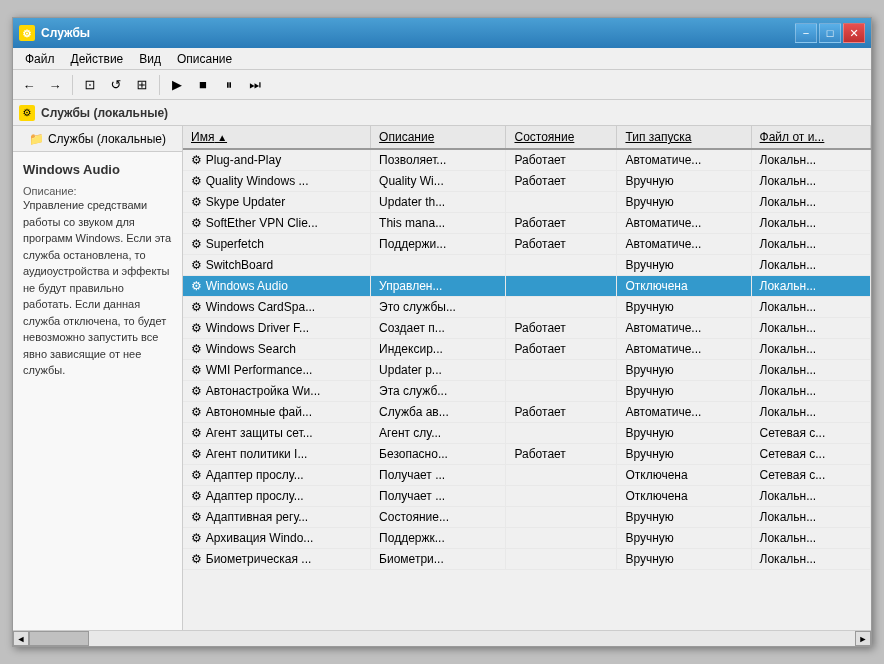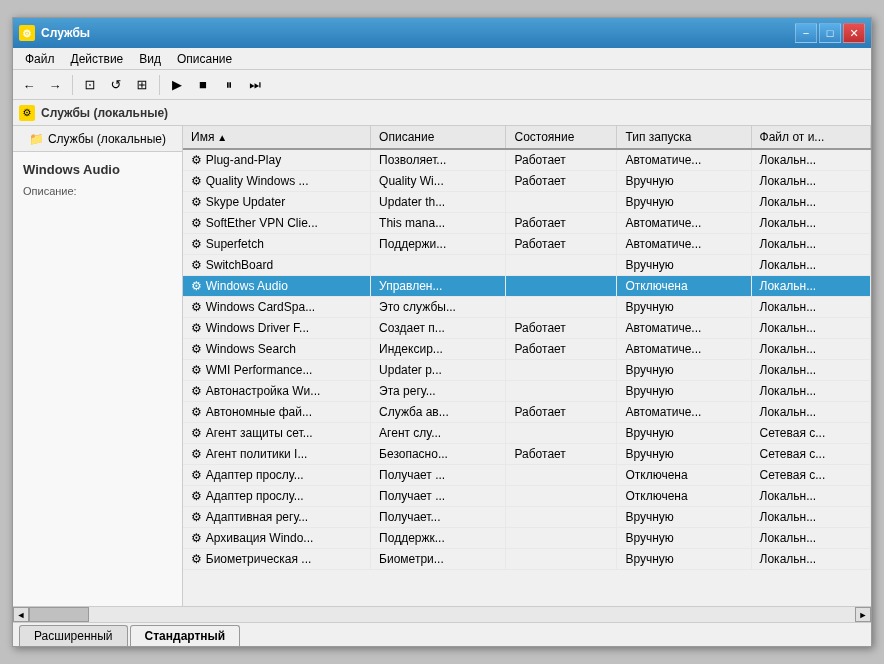--- a/index.html
+++ b/index.html
@@ -202,20 +202,21 @@
       z-index: 10;
     }
     table thead th {
       padding: 4px 8px;
       text-align: left;
       border-right: 1px solid #ccc;
       border-bottom: 2px solid #999;
       font-weight: normal;
       cursor: pointer;
       white-space: nowrap;
+      text-decoration: underline;
     }
     table thead th.sorted::after {
       content: ' ▲';
       font-size: 10px;
     }
     table tbody tr {
       border-bottom: 1px solid #e8e8e8;
       cursor: pointer;
     }
     table tbody tr.selected {
@@ -324,20 +325,21 @@
     <div class="left-panel">
       <div class="left-panel-header">
         <div class="left-panel-tree">
           <span>📁</span>
           <span>Службы (локальные)</span>
         </div>
       </div>
       <div class="description-area">
         <div class="desc-title">Windows Audio</div>
         <div class="desc-label">Описание:</div>
+        <div class="desc-text">Управление средствами работы со звуком для программ Windows. Если эта служба остановлена, то аудиоустройства и эффекты не будут правильно работать. Если данная служба отключена, то будет невозможно запустить все явно зависящие от нее службы.</div>
       </div>
     </div>
 
     <div class="right-panel">
       <div class="table-container">
         <table>
           <thead>
             <tr>
               <th class="sorted">Имя</th>
               <th>Описание</th>
@@ -455,21 +457,21 @@
                 <td>Updater p...</td>
                 <td></td>
                 <td>Вручную</td>
                 <td>Локальн...</td>
               </tr>
               <tr>
                 <td><span style="display:inline-flex;align-items:center;gap:4px;">
       <span style="font-size:12px;">⚙</span>
       <span>Автонастройка Wи...</span>
     </span></td>
-                <td>Эта регу...</td>
+                <td>Эта служб...</td>
                 <td></td>
                 <td>Вручную</td>
                 <td>Локальн...</td>
               </tr>
               <tr>
                 <td><span style="display:inline-flex;align-items:center;gap:4px;">
       <span style="font-size:12px;">⚙</span>
       <span>Автономные фай...</span>
     </span></td>
                 <td>Служба ав...</td>
@@ -515,21 +517,21 @@
                 <td>Получает ...</td>
                 <td></td>
                 <td>Отключена</td>
                 <td>Локальн...</td>
               </tr>
               <tr>
                 <td><span style="display:inline-flex;align-items:center;gap:4px;">
       <span style="font-size:12px;">⚙</span>
       <span>Адаптивная регу...</span>
     </span></td>
-                <td>Получает...</td>
+                <td>Состояние...</td>
                 <td></td>
                 <td>Вручную</td>
                 <td>Локальн...</td>
               </tr>
               <tr>
                 <td><span style="display:inline-flex;align-items:center;gap:4px;">
       <span style="font-size:12px;">⚙</span>
       <span>Архивация Windo...</span>
     </span></td>
                 <td>Поддержк...</td>
@@ -554,21 +556,13 @@
   </div>
 
   <div class="bottom-scroll" style="display:flex; height:16px; border-top:1px solid #ccc; background:#f0f0f0;">
     <button style="width:16px;height:100%;border:1px solid #999;background:#e0e0e0;font-size:9px;cursor:pointer;">◄</button>
     <div class="scroll-track" style="flex:1;height:100%;background:#e8e8e8;position:relative;">
       <div class="scroll-thumb" style="position:absolute;left:0;top:0;height:100%;width:60px;background:#c0c0c0;border:1px solid #999;"></div>
     </div>
     <button style="width:16px;height:100%;border:1px solid #999;background:#e0e0e0;font-size:9px;cursor:pointer;">►</button>
   </div>
 
-  <div class="tabs-bar">
-    <div class="tab">
-      <span>Расширенный</span>
-    </div>
-    <div class="tab active">
-      <span>Стандартный</span>
-    </div>
-  </div>
 </div>
 
 </body></html>

